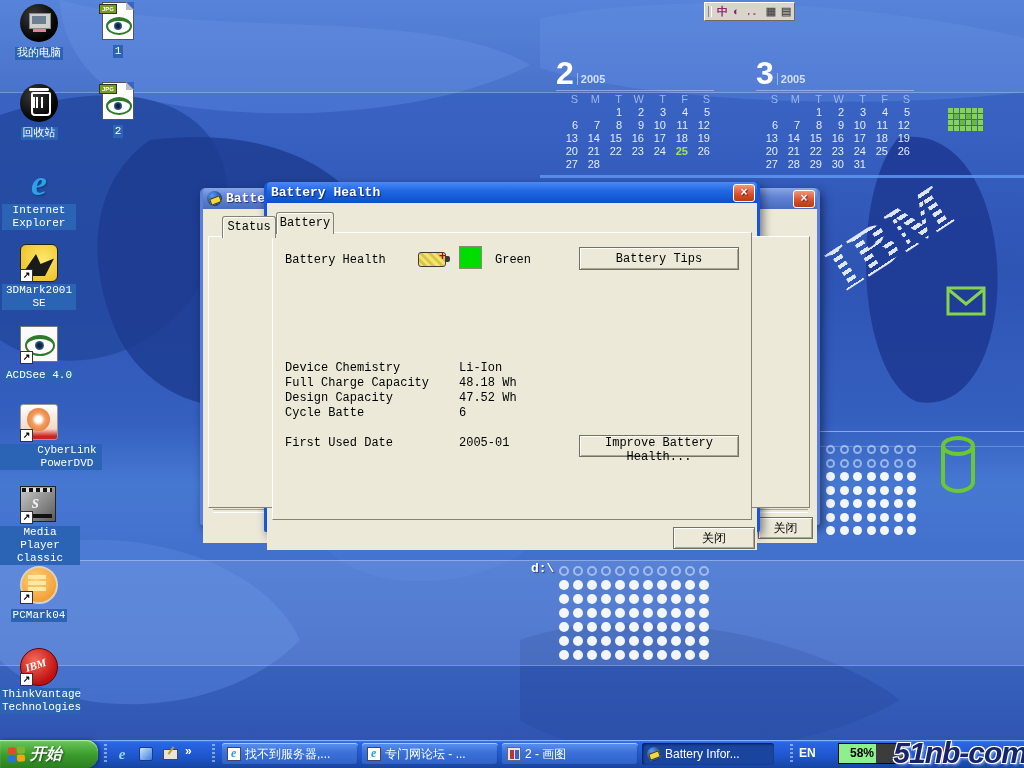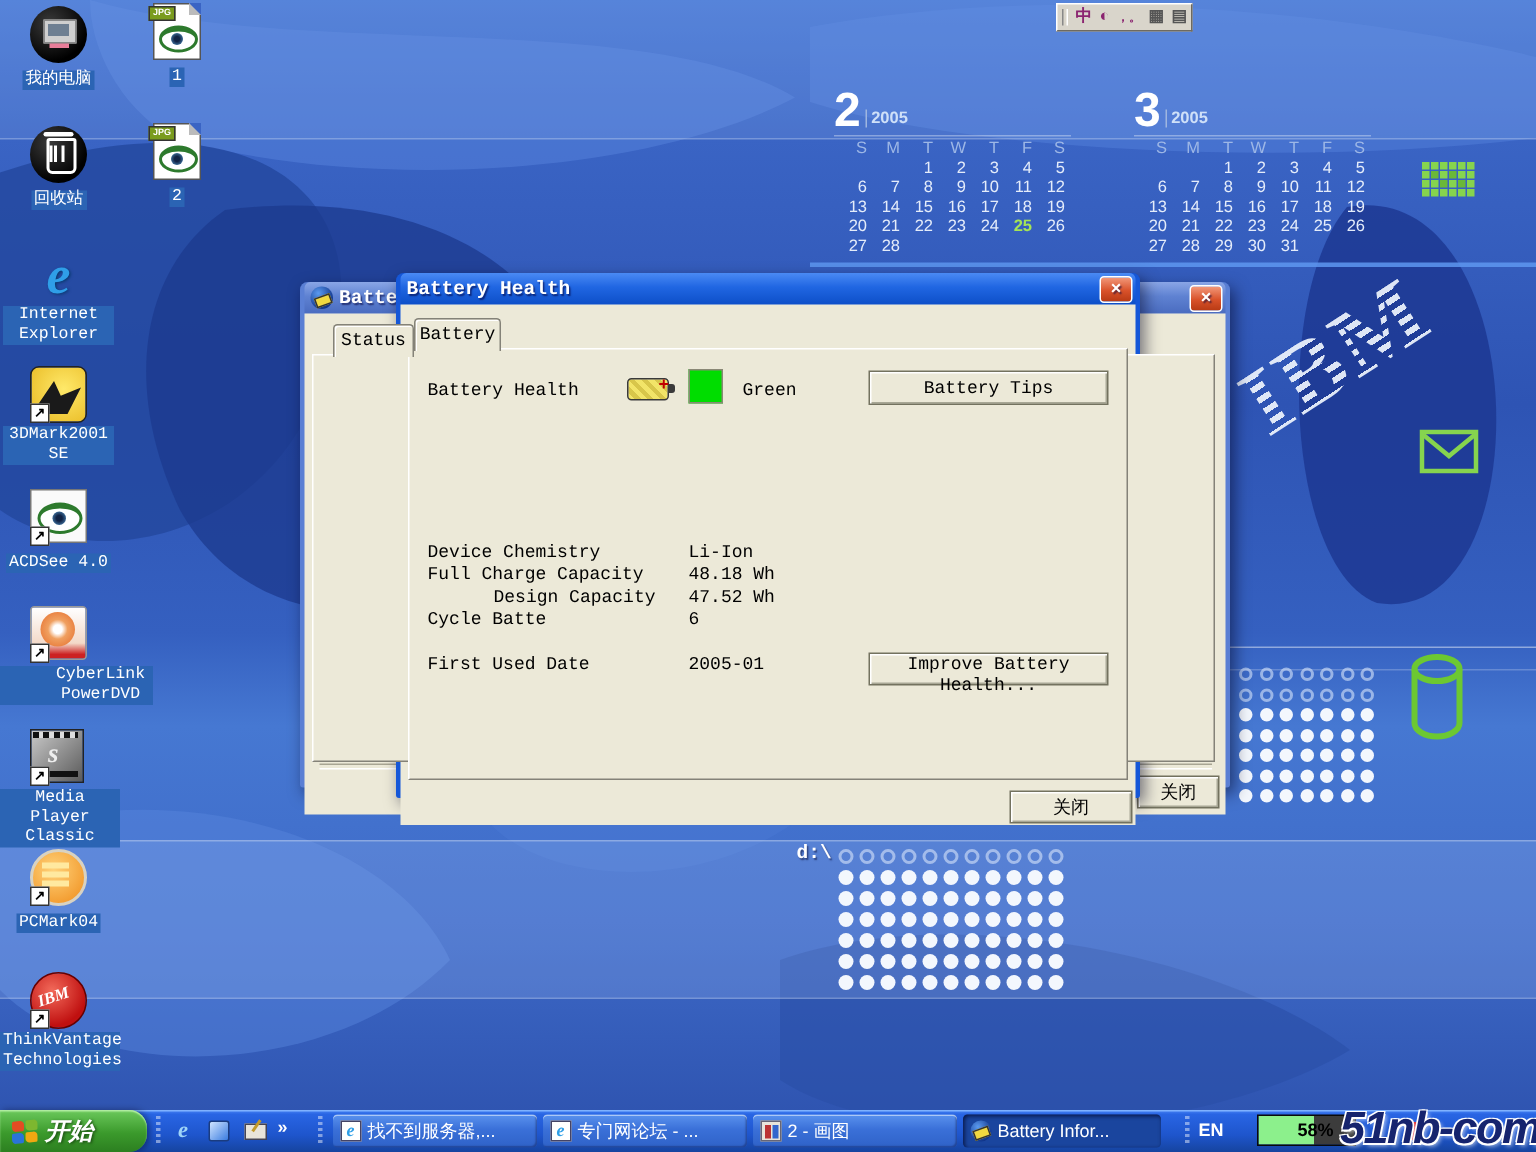--- a/index.html
+++ b/index.html
@@ -138,21 +138,21 @@
   .ticon{width:14px;height:14px;flex:none;position:relative;}
   .ticon-page{background:#fff;border:1px solid #446;box-sizing:border-box;}
   .ticon-page::after{content:"e";position:absolute;left:3px;top:-2px;font:bold italic 12px "Liberation Serif",serif;color:#2f9fe8;}
   .ticon-paint{background:#e8e4da;border:1px solid #667;box-sizing:border-box;}
   .ticon-paint::before{content:"";position:absolute;left:2px;top:2px;width:4px;height:9px;background:#b33;}
   .ticon-paint::after{content:"";position:absolute;left:7px;top:2px;width:4px;height:9px;background:#36c;}
   .ticon-batt{border-radius:50%;background:radial-gradient(circle at 35% 30%,#5a9af0,#10348a 75%);}
   .ticon-batt::after{content:"";position:absolute;left:2px;top:5px;width:9px;height:5px;background:#f0d840;border:1px solid #333;transform:rotate(-20deg);}
   #lang-ind{position:absolute;left:799px;top:6px;color:#fff;font:bold 12px "Liberation Sans",sans-serif;}
   #tray-batt{position:absolute;left:838px;top:3px;width:66px;height:21px;border:1px solid #0a0a0a;box-sizing:border-box;
-    font:bold 12px/19px "Liberation Sans",sans-serif;color:#000;padding-left:26px;}
+    font:bold 12px/19px "Liberation Sans",sans-serif;color:#000;padding-left:11px;}
   #tray-red-icon{position:absolute;left:938px;top:8px;width:10px;height:12px;background:#d22;border-radius:2px;}
   #watermark{position:absolute;right:-3px;top:737px;font:bold italic 30px/31px "Liberation Sans",sans-serif;
     color:#16246e;letter-spacing:-1px;z-index:60;
     text-shadow:-1px -1px 0 #fff,1px -1px 0 #fff,-1px 1px 0 #fff,1px 1px 0 #fff,2px 2px 3px rgba(255,255,255,.6);}
 </style>
 </head>
 <body>
 
 <div id="screen">
 
@@ -590,21 +590,21 @@
       <div class="panel" style="left:5px;top:29px;width:478px;height:286px;">
         <span class="lab" style="left:12px;top:20px;">Battery Health</span>
         <span class="batt-icon" style="left:145px;top:19px;"></span>
         <span class="health-chip" style="left:186px;top:13px;width:21px;height:21px;background:#00dd00;"></span>
         <span class="lab" style="left:222px;top:20px;">Green</span>
         <button class="btn" style="left:306px;top:14px;width:160px;height:23px;">Battery Tips</button>
         <span class="lab" style="left:12px;top:128px;">Device Chemistry</span>
         <span class="lab" style="left:186px;top:128px;">Li-Ion</span>
         <span class="lab" style="left:12px;top:143px;">Full Charge Capacity</span>
         <span class="lab" style="left:186px;top:143px;">48.18 Wh</span>
-        <span class="lab" style="left:12px;top:158px;margin-left:44px;">Design Capacity</span>
+        <span class="lab" style="left:12px;top:158px;">Design Capacity</span>
         <span class="lab" style="left:186px;top:158px;">47.52 Wh</span>
         <span class="lab" style="left:12px;top:173px;">Cycle Batte</span>
         <span class="lab" style="left:186px;top:173px;">6</span>
         <span class="lab" style="left:12px;top:203px;">First Used Date</span>
         <span class="lab" style="left:186px;top:203px;">2005-01</span>
         <button class="btn" style="left:306px;top:202px;width:160px;height:22px;">Improve Battery Health...</button>
       </div>
       <button class="btn" style="left:406px;top:324px;width:82px;height:22px;">关闭</button>
     </div>
   </div>

